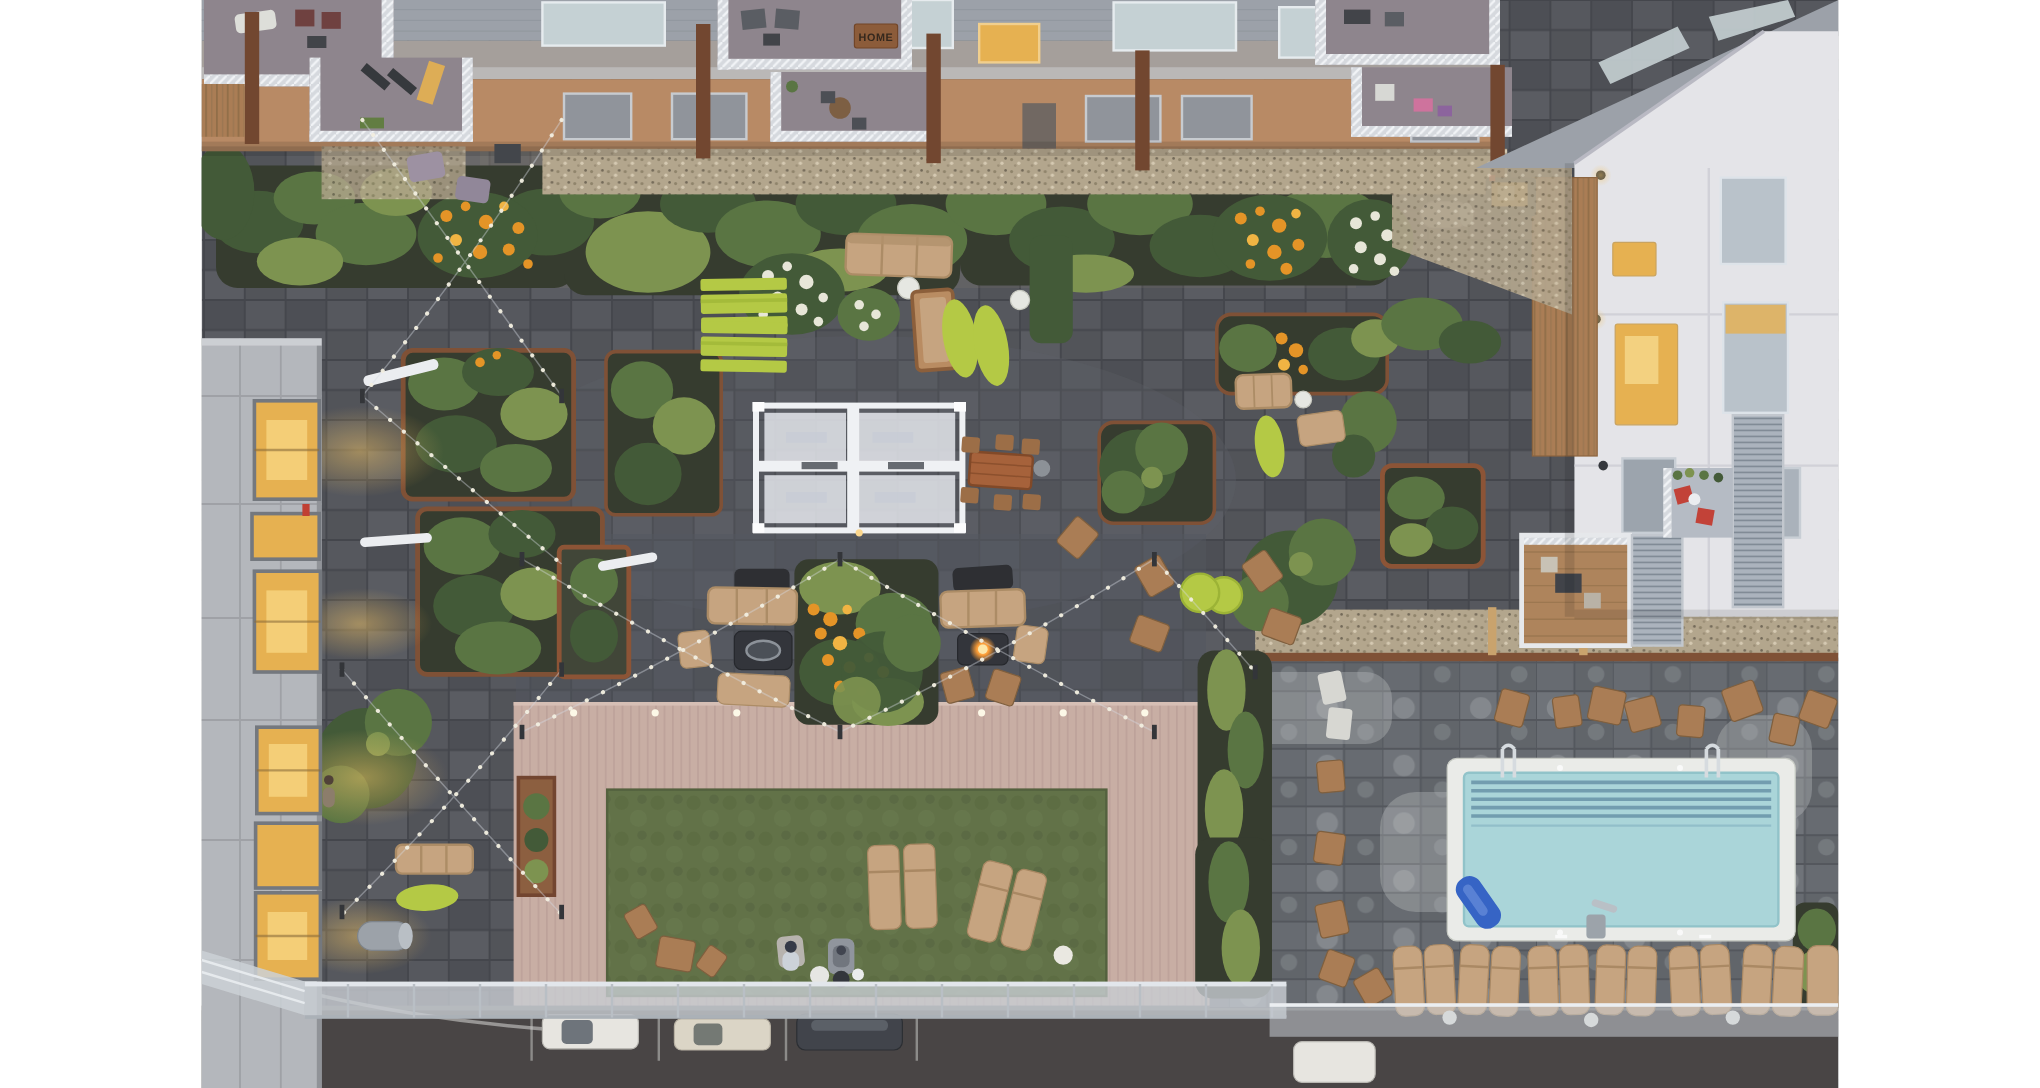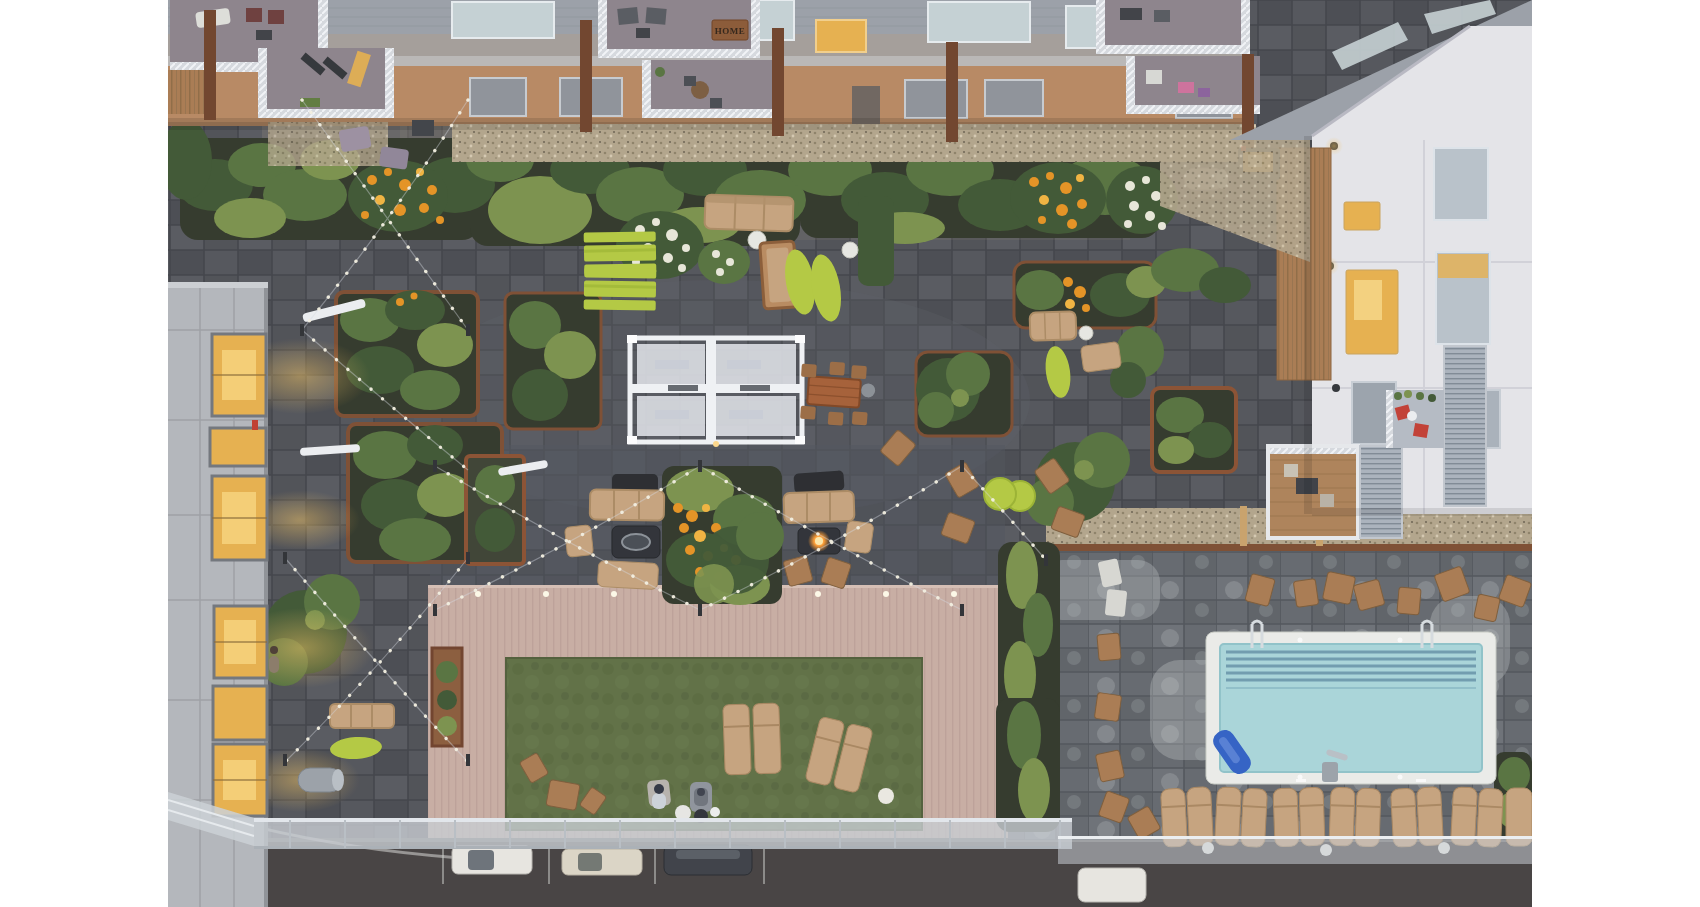--- a/index.html
+++ b/index.html
@@ -1,17 +1,17 @@
 <!DOCTYPE html>
 <html style="--paver-dark: #4c4e53; --paver-grout: #3e4045; --paver-light: #5d6067; --pool-paver: #63676c; --pool-paver-stain: #9ba0a2; --street: #433f3e; --curb: #c9ccd0; --deck: #c9ada2; --deck-stripe: #bda197; --lawn: #5d6e41; --lawn-dark: #556539; --pool-water: #a9d6da; --pool-lane: #56839b; --pool-coping: #eceee9; --lime: #b4ca3e; --tan: #c7a37c; --tan-dark: #ab8a60; --wood: #a97a4e; --wood-dark: #7c4b2e; --corten: #8a4f2e; --green-dark: #3d5530; --green-mid: #55713c; --green-light: #7a9149; --flower-orange: #e6921e; --flower-white: #e9e8d8; --soil: #2f3526; --facade-white: #e6e6e9; --facade-gray: #a49e98; --facade-tan: #b8875f; --balcony-floor: #8c8289; --railing: #e8ebee; --roof: #9aa0a7; --window-glass: #c6d2d4; --window-amber: #e8b04a; --amber-glow: #f3c35f; --louver: #aab3bc; --gravel: #b3a58a; --grill-black: #26282b; --fire-orange: #ff9b2e; --float-blue: #2f5fc4; --car-white: #e9e7e1; --car-cream: #ddd6c6; --car-dark: #3a3e44; --canopy-glass: #c9ced3;"><head>
 <meta charset="utf-8">
 <style>
   html,body{margin:0;padding:0;background:#ffffff;}
   .stage{position:relative;width:1700px;height:907px;background:#fff;overflow:hidden;
-         font-family:Liberation Serif, serif;}
+         font-family:Liberation Sans, sans-serif;}
   svg{position:absolute;left:0;top:0;display:block;}
   
   .f-paver  {fill:var(--paver-dark,#4c4e53);}
   .f-pool   {fill:var(--pool-water,#a9d6da);}
   .f-coping {fill:var(--pool-coping,#eceee9);}
   .f-lawn   {fill:var(--lawn,#5d6e41);}
   .f-deck   {fill:var(--deck,#c9ada2);}
   .f-lime   {fill:var(--lime,#b4ca3e);}
   .f-tan    {fill:var(--tan,#c7a37c);}
   .f-wood   {fill:var(--wood,#a97a4e);}

